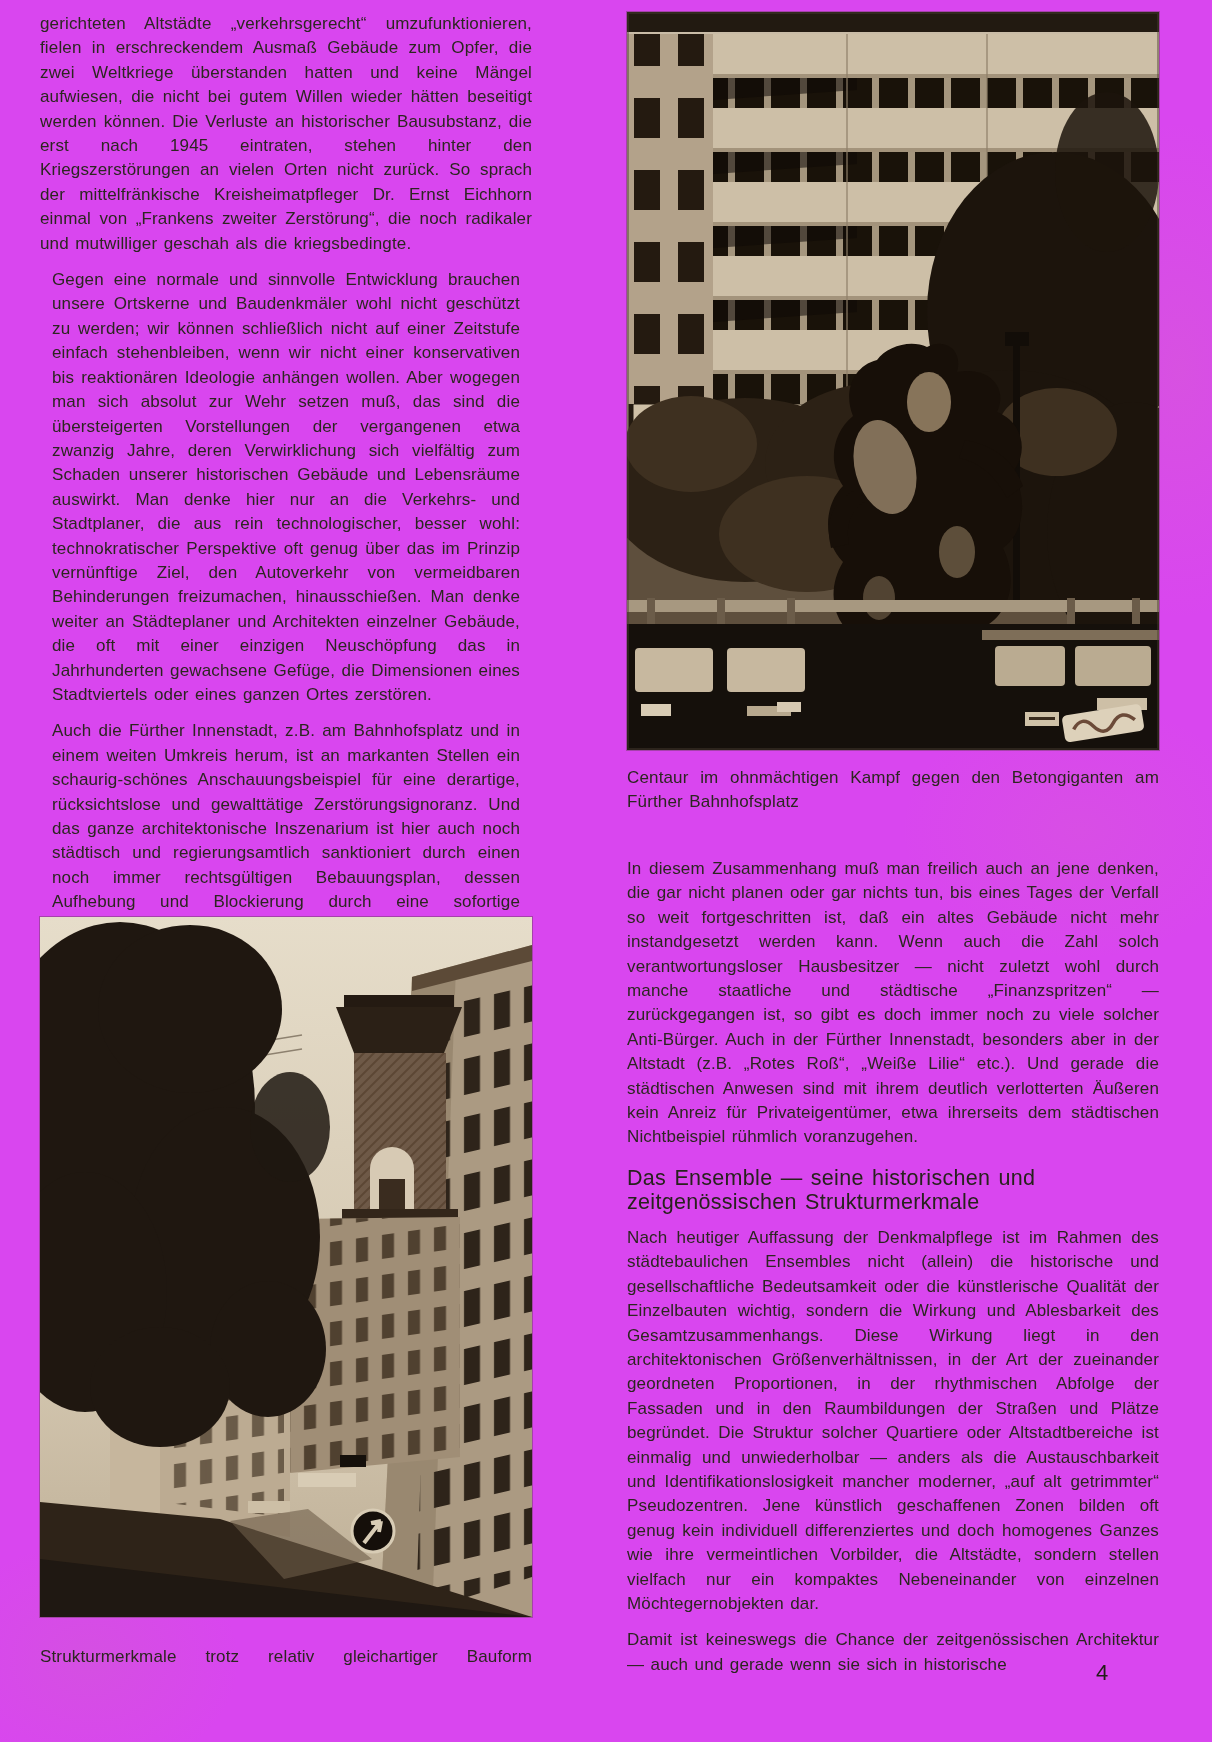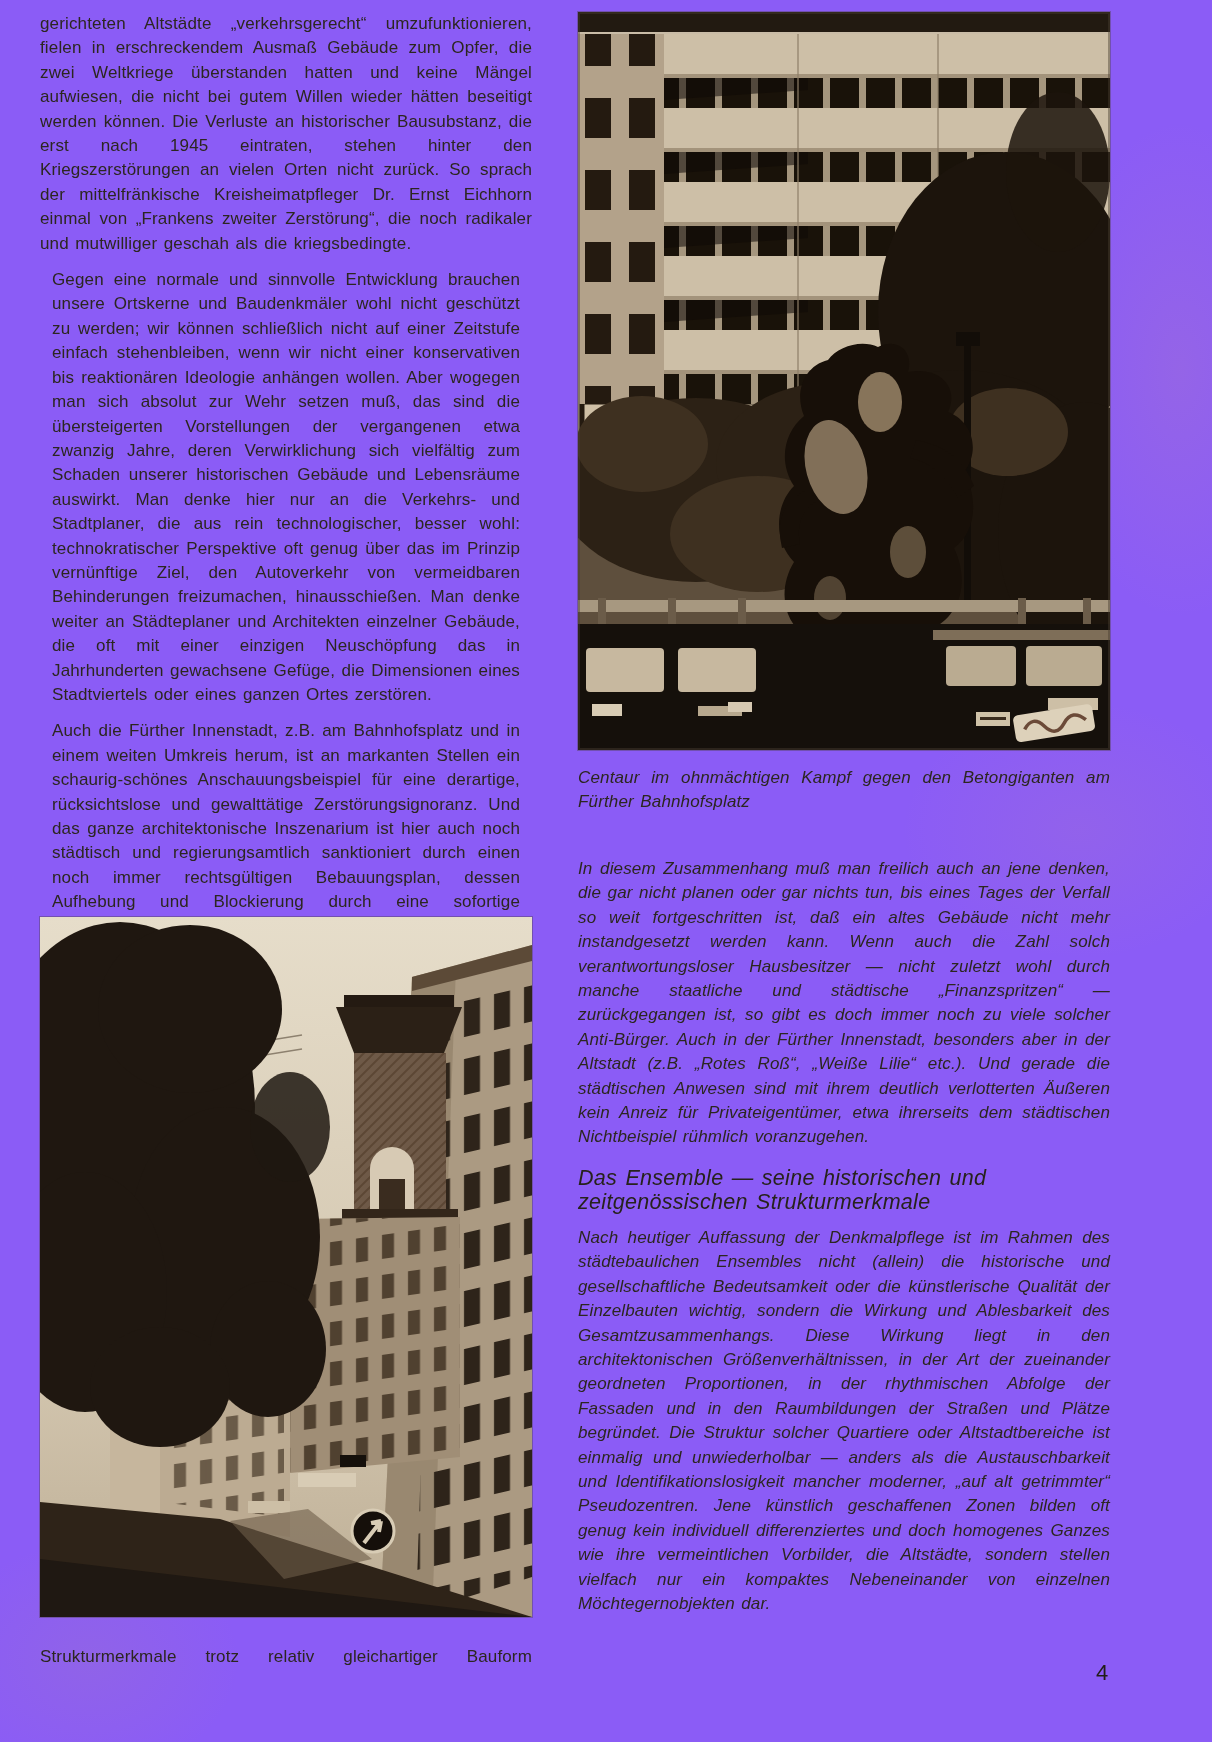--- a/index.html
+++ b/index.html
@@ -3,30 +3,30 @@
 <meta charset="utf-8">
 <style>
   html,body{margin:0;padding:0;}
   body{
     width:1212px;height:1742px;
     background:#efeadf;
     font-family:"Liberation Sans", sans-serif;
     color:#2c2620;
     overflow:hidden;
   }
-  .page{position:relative;width:1212px;height:1742px;background:#8b5cf6;}
+  .page{position:relative;width:1212px;height:1742px;background:#d946ef;}
   
   .blotch{position:absolute;border-radius:50%;pointer-events:none;}
   .b1{left:1050px;top:120px;width:260px;height:500px;background:radial-gradient(closest-side,rgba(206,150,140,0.14),rgba(206,150,140,0));}
   .b2{left:900px;top:700px;width:360px;height:260px;background:radial-gradient(closest-side,rgba(206,150,140,0.10),rgba(206,150,140,0));}
   .b3{left:-60px;top:1540px;width:300px;height:240px;background:radial-gradient(closest-side,rgba(180,150,130,0.12),rgba(180,150,130,0));}
 
   .col{position:absolute;top:12px;height:1730px;}
   .col.left{left:40px;width:492px;}
-  .col.right{left:578px;width:532px;font-style:italic;}
+  .col.right{left:627px;width:532px;}
 
   p.body{
     margin:0 0 12px 0;
     font-size:17px;line-height:24.4px;
     text-align:justify;
     word-spacing:1.6px;letter-spacing:0.15px;
     color:#2c2620;
   }
   p.body.tight{margin:12px;}
   .caption{
@@ -246,17 +246,18 @@
         </g>
         <rect x="1" y="1" width="530" height="736" fill="none" stroke="#4a3d30" stroke-width="2" opacity="0.45"></rect>
       </svg>
     </div>
     <p class="caption caption-right">Centaur im ohnmächtigen Kampf gegen den Betongiganten am Fürther Bahnhofsplatz</p>
 
     <div class="right-text">
       <p class="body">In diesem Zusammenhang muß man freilich auch an jene denken, die gar nicht planen oder gar nichts tun, bis eines Tages der Verfall so weit fortgeschritten ist, daß ein altes Gebäude nicht mehr instandgesetzt werden kann. Wenn auch die Zahl solch verantwortungsloser Hausbesitzer — nicht zuletzt wohl durch manche staatliche und städtische „Finanzspritzen“ — zurückgegangen ist, so gibt es doch immer noch zu viele solcher Anti-Bürger. Auch in der Fürther Innenstadt, besonders aber in der Altstadt (z.B. „Rotes Roß“, „Weiße Lilie“ etc.). Und gerade die städtischen Anwesen sind mit ihrem deutlich verlotterten Äußeren kein Anreiz für Privateigentümer, etwa ihrerseits dem städtischen Nichtbeispiel rühmlich voranzugehen.</p>
       <h2 class="heading">Das Ensemble — seine historischen und zeitgenössischen Strukturmerkmale</h2>
       <p class="body">Nach heutiger Auffassung der Denkmalpflege ist im Rahmen des städtebaulichen Ensembles nicht (allein) die historische und gesellschaftliche Bedeutsamkeit oder die künstlerische Qualität der Einzelbauten wichtig, sondern die Wirkung und Ablesbarkeit des Gesamtzusammenhangs. Diese Wirkung liegt in den architektonischen Größenverhältnissen, in der Art der zueinander geordneten Proportionen, in der rhythmischen Abfolge der Fassaden und in den Raumbildungen der Straßen und Plätze begründet. Die Struktur solcher Quartiere oder Altstadtbereiche ist einmalig und unwiederholbar — anders als die Austauschbarkeit und Identifikationslosigkeit mancher moderner, „auf alt getrimmter“ Pseudozentren. Jene künstlich geschaffenen Zonen bilden oft genug kein individuell differenziertes und doch homogenes Ganzes wie ihre vermeintlichen Vorbilder, die Altstädte, sondern stellen vielfach nur ein kompaktes Nebeneinander von einzelnen Möchtegernobjekten dar.</p>
+      <p class="body">Damit ist keineswegs die Chance der zeitgenössischen Architektur — auch und gerade wenn sie sich in historische</p>
     </div>
   </div>
 
   <div class="page-number">4</div>
 </div>
 
 </body></html>

